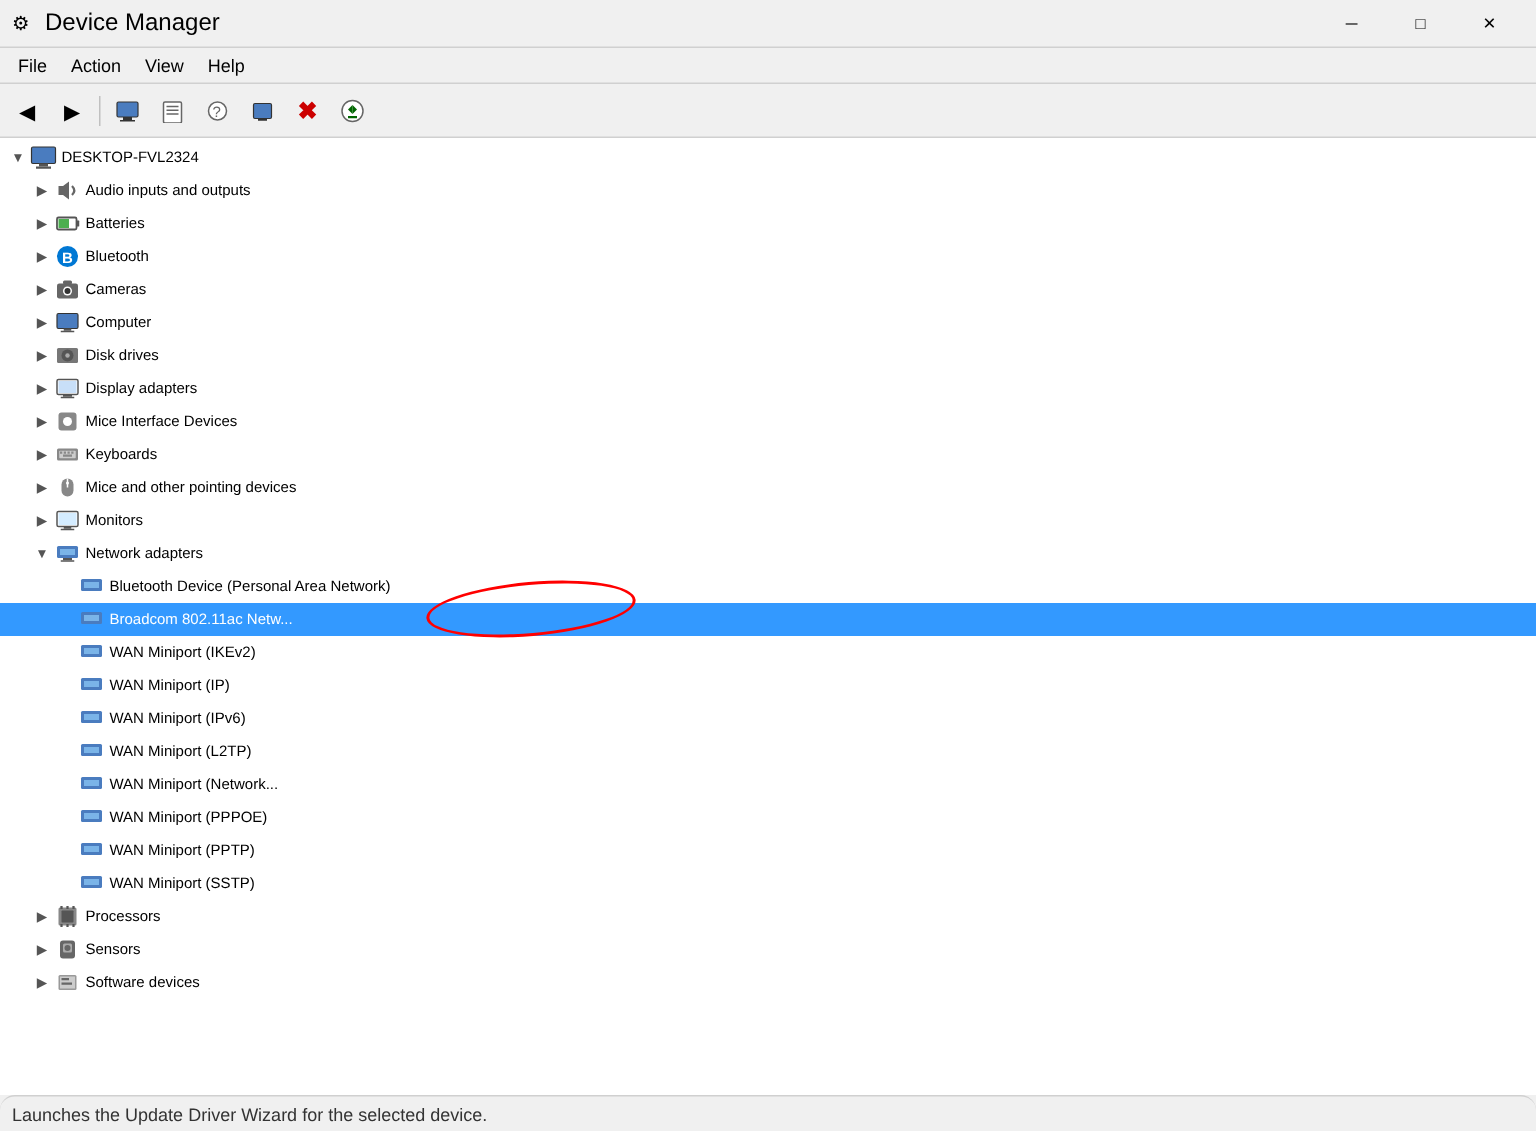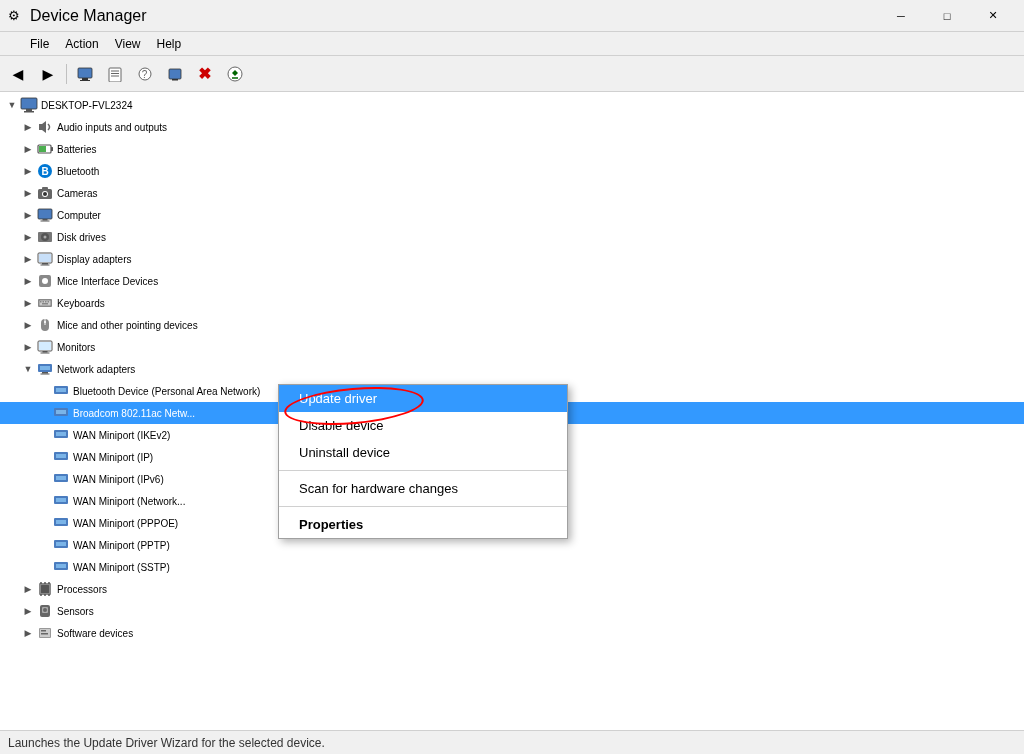--- a/index.html
+++ b/index.html
@@ -46,21 +46,21 @@
       border: none;
       background: transparent;
     }
 
     
     .menu-bar {
       background: #f0f0f0;
       height: 24px;
       display: flex;
       align-items: center;
-      padding: 0 22px;
+      padding: 0 4px;
       border-bottom: 1px solid #d0d0d0;
     }
     .menu-item {
       padding: 2px 8px;
       cursor: pointer;
       font-size: 12px;
     }
 
     
     .toolbar {
@@ -194,20 +194,21 @@
     
     .status-bar {
       height: 24px;
       background: #f0f0f0;
       border-top: 1px solid #d0d0d0;
       display: flex;
       align-items: center;
       padding: 0 8px;
       font-size: 12px;
       color: #333;
+      border-radius: 10px;
     }
   </style>
 </head>
 <body>
 
 <div class="title-bar">
   <span class="title-bar-icon">⚙</span>
   <span class="title-bar-title">Device Manager</span>
   <div class="title-bar-controls">
     <button class="title-bar-btn">─</button>
@@ -477,20 +478,30 @@
       <span class="expand-icon" style="visibility:hidden;">▶</span>
       <span class="tree-icon">
         <svg width="16" height="16" viewBox="0 0 16 16">
           <rect x="1" y="3" width="14" height="8" rx="1" fill="#4a7cbf"></rect>
           <rect x="3" y="5" width="10" height="4" fill="#7ab4e8"></rect>
         </svg>
       </span>
       <span class="tree-label">WAN Miniport (IPv6)</span>
     </div>
 
+    <div class="tree-item indent-2">
+      <span class="expand-icon" style="visibility:hidden;">▶</span>
+      <span class="tree-icon">
+        <svg width="16" height="16" viewBox="0 0 16 16">
+          <rect x="1" y="3" width="14" height="8" rx="1" fill="#4a7cbf"></rect>
+          <rect x="3" y="5" width="10" height="4" fill="#7ab4e8"></rect>
+        </svg>
+      </span>
+      <span class="tree-label">WAN Miniport (L2TP)</span>
+    </div>
 
     <div class="tree-item indent-2">
       <span class="expand-icon" style="visibility:hidden;">▶</span>
       <span class="tree-icon">
         <svg width="16" height="16" viewBox="0 0 16 16">
           <rect x="1" y="3" width="14" height="8" rx="1" fill="#4a7cbf"></rect>
           <rect x="3" y="5" width="10" height="4" fill="#7ab4e8"></rect>
         </svg>
       </span>
       <span class="tree-label">WAN Miniport (Network...</span>
@@ -564,29 +575,20 @@
         <svg width="16" height="16" viewBox="0 0 16 16">
           <rect x="2" y="3" width="12" height="10" rx="1" fill="#999"></rect>
           <rect x="3" y="4" width="10" height="8" fill="#ccc"></rect>
           <rect x="4" y="5" width="5" height="1.5" fill="#666"></rect>
           <rect x="4" y="8" width="7" height="1.5" fill="#666"></rect>
         </svg>
       </span>
       <span class="tree-label">Software devices</span>
     </div>
 
-    <div class="context-menu">
-      <div class="context-menu-item active">Update driver</div>
-      <div class="context-menu-item">Disable device</div>
-      <div class="context-menu-item">Uninstall device</div>
-      <div class="context-menu-separator"></div>
-      <div class="context-menu-item">Scan for hardware changes</div>
-      <div class="context-menu-separator"></div>
-      <div class="context-menu-item bold">Properties</div>
-    </div>
 
     <div class="circle-annotation"></div>
 
   </div>
 </div>
 
 <div class="status-bar">
   <span>Launches the Update Driver Wizard for the selected device.</span>
 </div>
 

